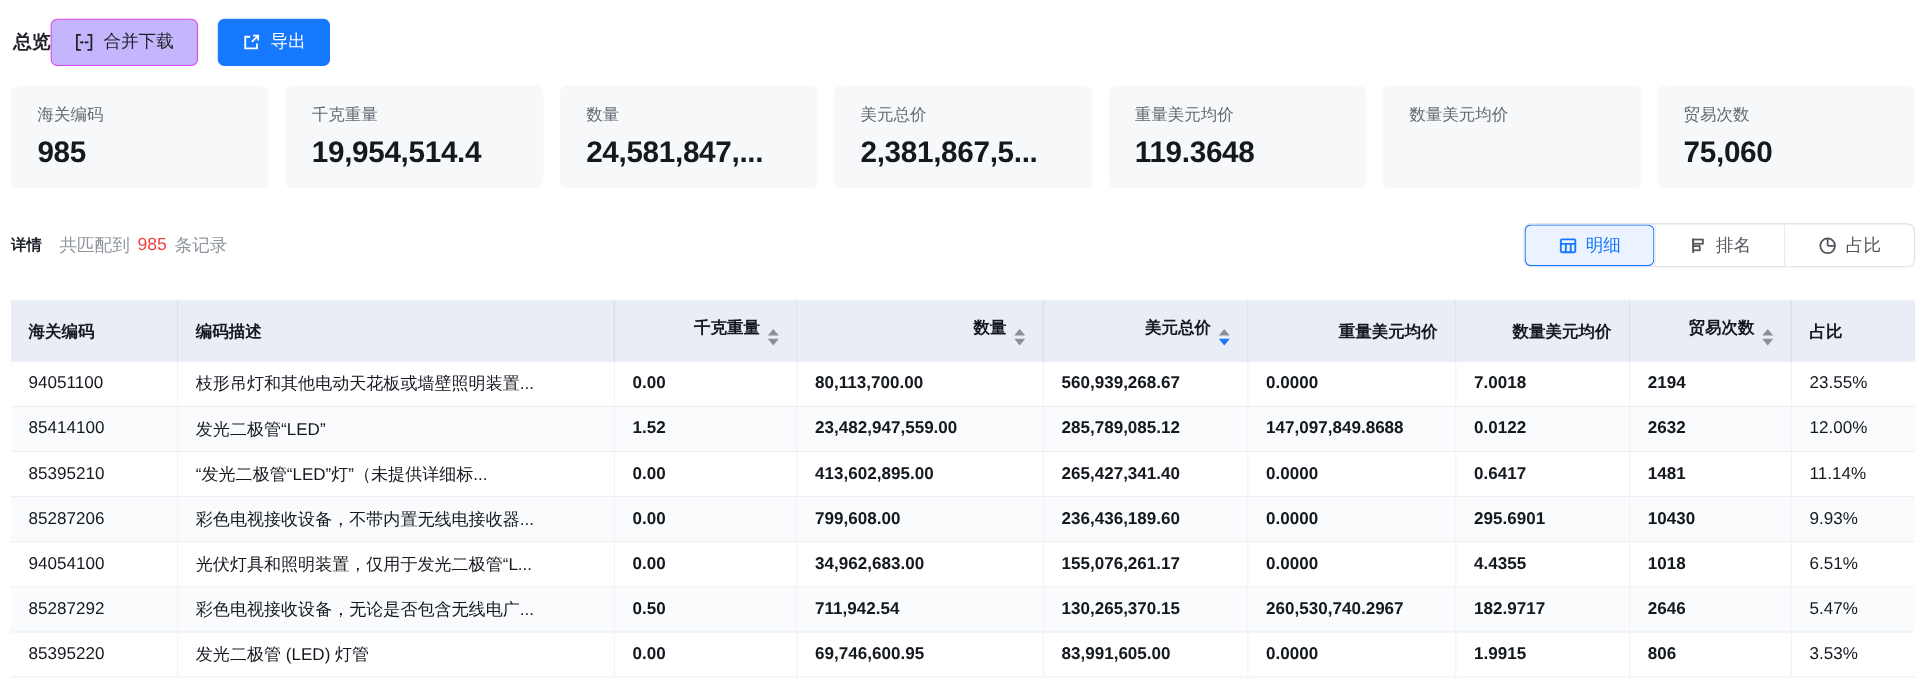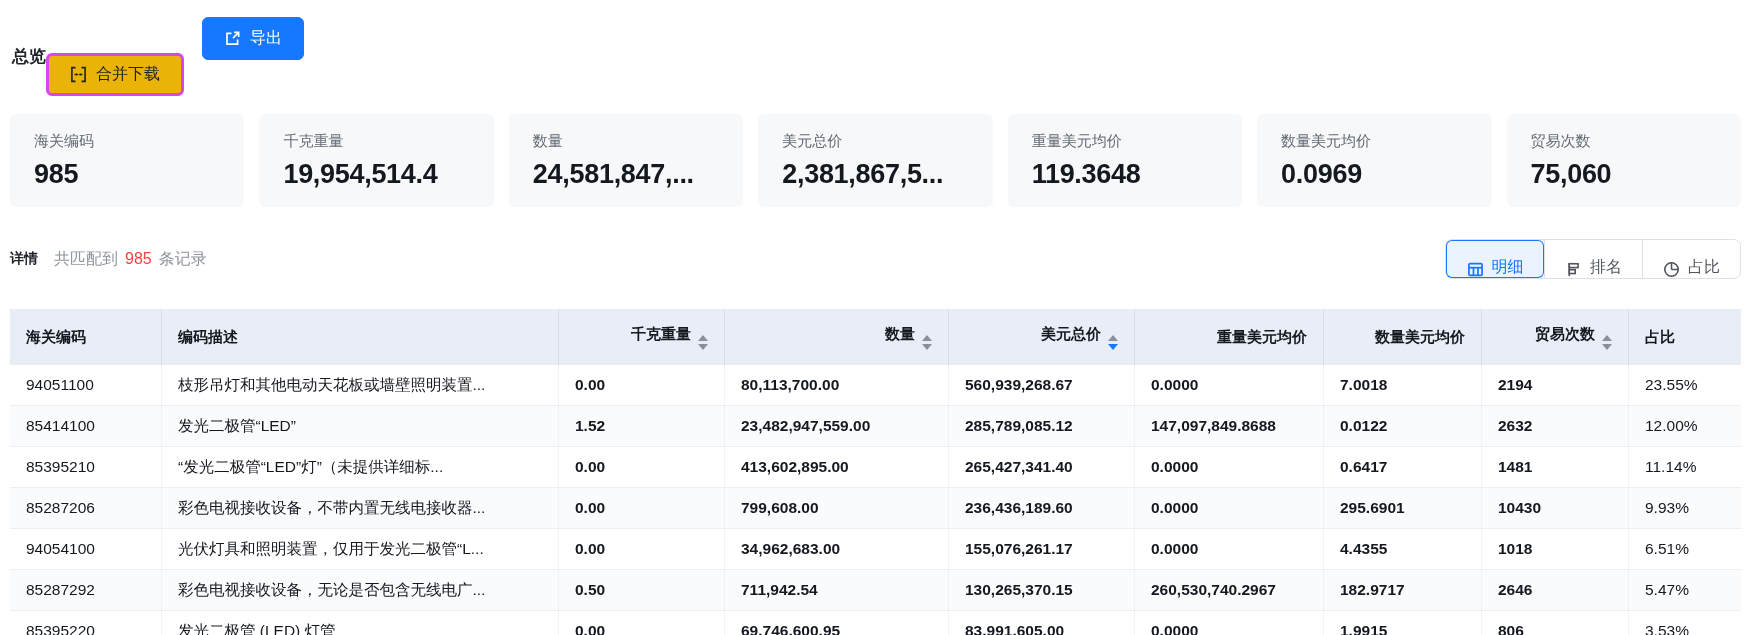--- a/index.html
+++ b/index.html
@@ -12,37 +12,37 @@
   }
   
   .topbar { display:flex; align-items:center; justify-content:flex-start; padding:17px 12px 10px 12px; }
   .page-title { font-size:17px; font-weight:700; margin:0; }
   .topbar-actions { display:flex; gap:18px; }
   .btn {
     display:inline-flex; align-items:center; gap:9px; height:43px; padding:0 21px;
     border-radius:6px; font-size:16px; cursor:pointer;
     font-family:inherit;
   }
-  .btn-default { background:#eab308; border:3px solid #d946ef; color:#1f2329;margin-top:36px; }
+  .btn-default { background:#c4b5fd; border:1px solid #d946ef; color:#1f2329; }
   .btn-primary { background:var(--accent,#1677ff); border:1px solid var(--accent,#1677ff); color:#fff; }
   .btn svg { display:block; }
   
   .stats { display:flex; gap:15px; padding:0 10px; margin-top:8px; }
   .stat-card { flex:1 1 0; min-width:0; background:#f6f8fa; border-radius:6px; padding:18px 24px 20px; height:93px; }
   .stat-label { color:#646a73; font-size:15px; line-height:1.2; white-space:nowrap; overflow:hidden; }
   .stat-value { margin-top:9px; font-size:27px; font-weight:700; color:#14181f; letter-spacing:-0.3px; white-space:nowrap; overflow:hidden; }
   
   .details-bar { display:flex; align-items:center; padding:0 10px; margin-top:32px; }
   .details-title { font-size:14px; font-weight:700; margin:0; }
   .match { font-size:16px; color:#8f959e; }
   .match-prefix { margin-left:16px; }
   .match-count { color:var(--count-red,#f53f3f); margin:0 7px; }
   .view-tabs { margin-left:auto; display:flex; border:1px solid #dee0e3; border-radius:7px; background:#fff; }
   .view-tab {
-    width:98px; height:38px; display:flex; align-items:flex-end; justify-content:center; gap:8px;
+    width:118px; height:38px; display:flex; align-items:center; justify-content:center; gap:8px;
     color:#51565d; font-size:16px; cursor:pointer; border-left:1px solid #dee0e3;
   }
   .view-tab:first-child { border-left:none; border-radius:6px 0 0 6px; }
   .view-tab:last-child { border-radius:0 6px 6px 0; }
   .view-tab.active {
     background:#eaf3ff; color:var(--accent,#1677ff);
     box-shadow: inset 0 0 0 1px var(--accent,#1677ff); border-radius:6px;
   }
   .view-tab svg { display:block; }
   
@@ -116,21 +116,20 @@
     <div class="stat-card">
       <div class="stat-label">美元总价</div>
       <div class="stat-value">2,381,867,5...</div>
     </div>
     <div class="stat-card">
       <div class="stat-label">重量美元均价</div>
       <div class="stat-value">119.3648</div>
     </div>
     <div class="stat-card">
       <div class="stat-label">数量美元均价</div>
-      <div class="stat-value">0.0969</div>
     </div>
     <div class="stat-card">
       <div class="stat-label">贸易次数</div>
       <div class="stat-value">75,060</div>
     </div>
   </section>
 
 <div class="details-bar">
   <h2 class="details-title">详情</h2>
   <span class="match match-prefix">共匹配到</span>

